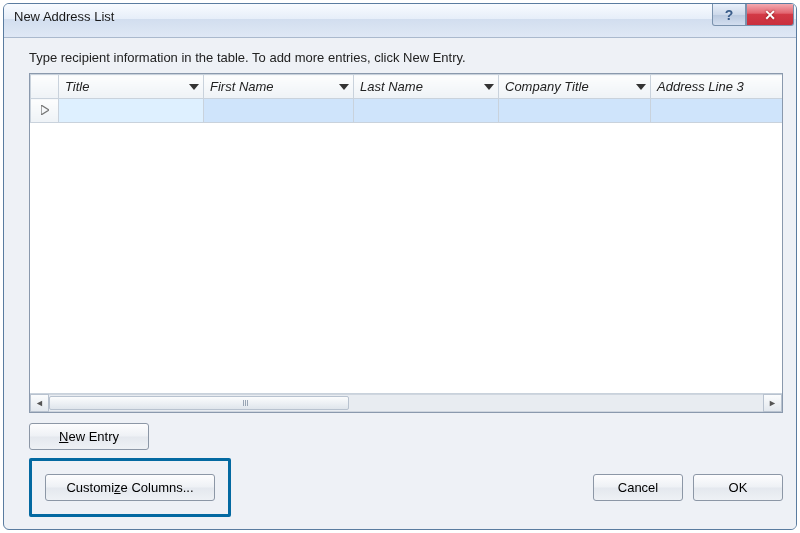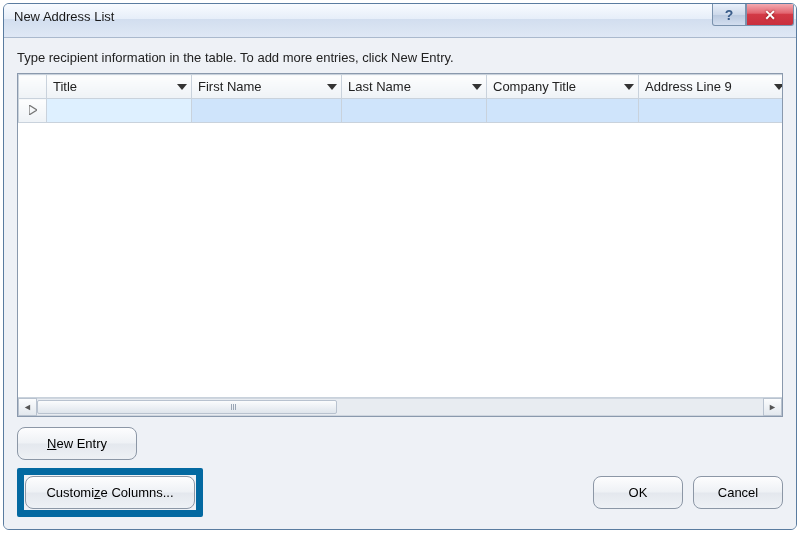--- a/index.html
+++ b/index.html
@@ -66,20 +66,21 @@
     color: #fff;
     font-size: 14px;
     text-shadow: 0 0 2px #700;
   }
   .content {
     flex: 1;
     padding: 12px 13px 12px 13px;
     display: flex;
     flex-direction: column;
     background: #eef1f6;
+    margin-left: 12px;
   }
   .instruction {
     font-size: 13px;
     color: #222;
     margin-bottom: 8px;
   }
   .underline-first::first-letter { text-decoration: underline; }
   .table-frame {
     border: 1px solid #8a99ad;
     background: #fff;
@@ -89,20 +90,21 @@
     overflow: hidden;
   }
   .table-area {
     flex: 1;
     overflow: hidden;
   }
   .grid {
     border-collapse: collapse;
     width: 100%;
     table-layout: fixed;
+    font-style: italic;
   }
   .grid th, .grid td {
     border: 1px solid #c9d2dc;
     padding: 0;
     height: 24px;
   }
   .grid th {
     background: linear-gradient(to bottom, #fdfefe 0%, #eef2f6 100%);
     font-weight: normal;
     font-size: 13px;
@@ -182,37 +184,37 @@
     display: flex;
     flex-direction: column;
     gap: 8px;
   }
   .brow {
     display: flex;
     gap: 10px;
     align-items: center;
   }
   .btn {
-    height: 33px;
+    height: 27px;
     border: 1px solid #8c97a6;
-    border-radius: 8px;
+    border-radius: 3px;
     background: linear-gradient(to bottom, #fdfdfe 0%, #eef1f5 48%, #e4e8ee 52%, #eef1f5 100%);
     font-family: inherit;
     font-size: 13px;
     padding: 0 12px;
     cursor: pointer;
     text-align: center;
     min-width: 90px;
   }
   .btn .u { text-decoration: underline; }
   .spacer { flex: 1; }
   .highlight-box {
-    border: 7px solid #0369a1;
+    border: 3px solid #0369a1;
     border-radius: 2px;
-    padding: 1px;
+    padding: 13px;
     display: inline-block;
   }
   .highlight-box .btn { min-width: 170px; }
   .w-newentry { width: 120px; }
   .w-find { width: 170px; }
   .w-delete { width: 120px; }
   .w-ok { width: 90px; }
   .w-cancel { width: 90px; }
 </style>
 </head>
@@ -276,21 +278,21 @@
               </th>
               <th>
                 <span>Company Title</span>
                 <span class="dd">
                   <svg width="10" height="6">
                       <polygon points="0,0 10,0 5,6" fill="#333"></polygon>
                     </svg>
                 </span>
               </th>
               <th>
-                <span>Address Line 9</span>
+                <span>Address Line 3</span>
                 <span class="dd">
                   <svg width="10" height="6">
                       <polygon points="0,0 10,0 5,6" fill="#333"></polygon>
                     </svg>
                 </span>
               </th>
             </tr>
           </thead>
           <tbody>
             <tr>
@@ -331,18 +333,18 @@
           <span class="u">N</span><span id="ne-rest">ew Entry</span>
         </button>
       </div>
       <div class="brow">
         <span class="highlight-box">
           <button class="btn">
             <span id="cust-pre">Customi</span><span class="u">z</span><span id="cust-post">e Columns...</span>
           </button>
         </span>
         <span class="spacer"></span>
+        <button class="btn w-cancel">Cancel</button>
         <button class="btn w-ok">OK</button>
-        <button class="btn w-cancel">Cancel</button>
       </div>
     </div>
   </div>
 </div>
 
 </body></html>

